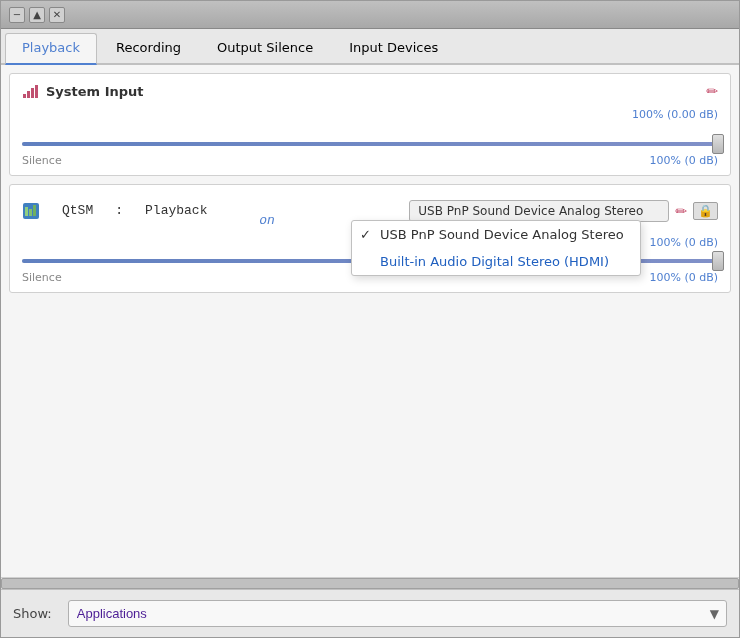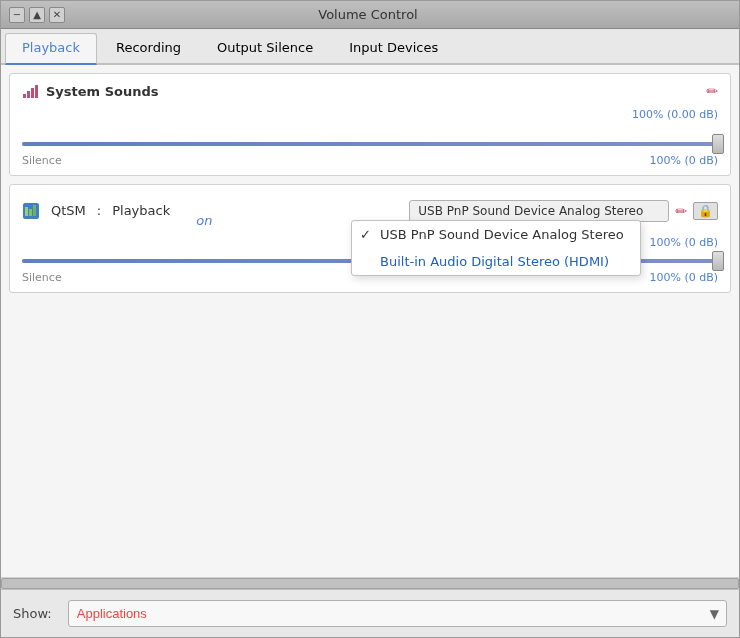--- a/index.html
+++ b/index.html
@@ -159,23 +159,24 @@
       text-align: right;
     }
     .card-header-right {
       display: flex;
       align-items: center;
       gap: 6px;
     }
     .app-label {
       display: flex;
       align-items: center;
-      gap: 11px;
-      font-size: 13px;
-      color: #333;
+      gap: 22px;
+      font-size: 13px;
+      color: #333;
+      font-family: Liberation Mono, monospace;
     }
     .app-label .on {
       color: #5080d0;
       font-style: italic;
       margin-top: 20px;
     }
     .device-dropdown {
       background: #f0f0f0;
       border: 1px solid #b0b0b0;
       border-radius: 3px;
@@ -236,21 +237,21 @@
       display: flex;
       align-items: center;
     }
     .select-wrapper select {
       width: 100%;
       padding: 5px 30px 5px 8px;
       border: 1px solid #b0b0b0;
       border-radius: 3px;
       background: #f8f8f8;
       font-size: 13px;
-      color: #ef4444;
+      color: #4c1d95;
       appearance: none;
       -webkit-appearance: none;
       cursor: pointer;
     }
     .select-arrow {
       position: absolute;
       right: 8px;
       pointer-events: none;
       color: #666;
       font-size: 12px;
@@ -284,21 +285,20 @@
 <body>
 
 <div class="window">
 
   <div class="titlebar">
     <div class="titlebar-buttons">
       <div class="titlebar-btn">−</div>
       <div class="titlebar-btn">▲</div>
       <div class="titlebar-btn">✕</div>
     </div>
-    <div class="titlebar-title">Volume Control</div>
     <div style="width:60px"></div>
   </div>
 
   <div class="tabs">
     <div class="tab active" style="border-bottom: 2px solid rgb(80, 128, 208); color: rgb(80, 128, 208);">Playback</div>
     <div class="tab">Recording</div>
     <div class="tab">Output Silence</div>
     <div class="tab">Input Devices</div>
   </div>
 
@@ -309,21 +309,21 @@
         <div class="card-title">
           <span class="speaker-icon">
             <svg width="18" height="18" viewBox="0 0 18 18">
 
               <rect x="1" y="12" width="3" height="4" fill="#c05070"></rect>
               <rect x="5" y="9" width="3" height="7" fill="#c05070"></rect>
               <rect x="9" y="6" width="3" height="10" fill="#c05070"></rect>
               <rect x="13" y="3" width="3" height="13" fill="#c05070"></rect>
             </svg>
           </span>
-          <span>System Sounds</span>
+          <span>System Input</span>
         </div>
         <div class="card-header-right">
           <span class="icon-pencil">✏</span>
         </div>
       </div>
       <div style="text-align:right; margin-bottom:13px;">
         <span class="volume-percent">100% (0.00 dB)</span>
       </div>
       <div class="slider-container">
         <div class="slider-track">

